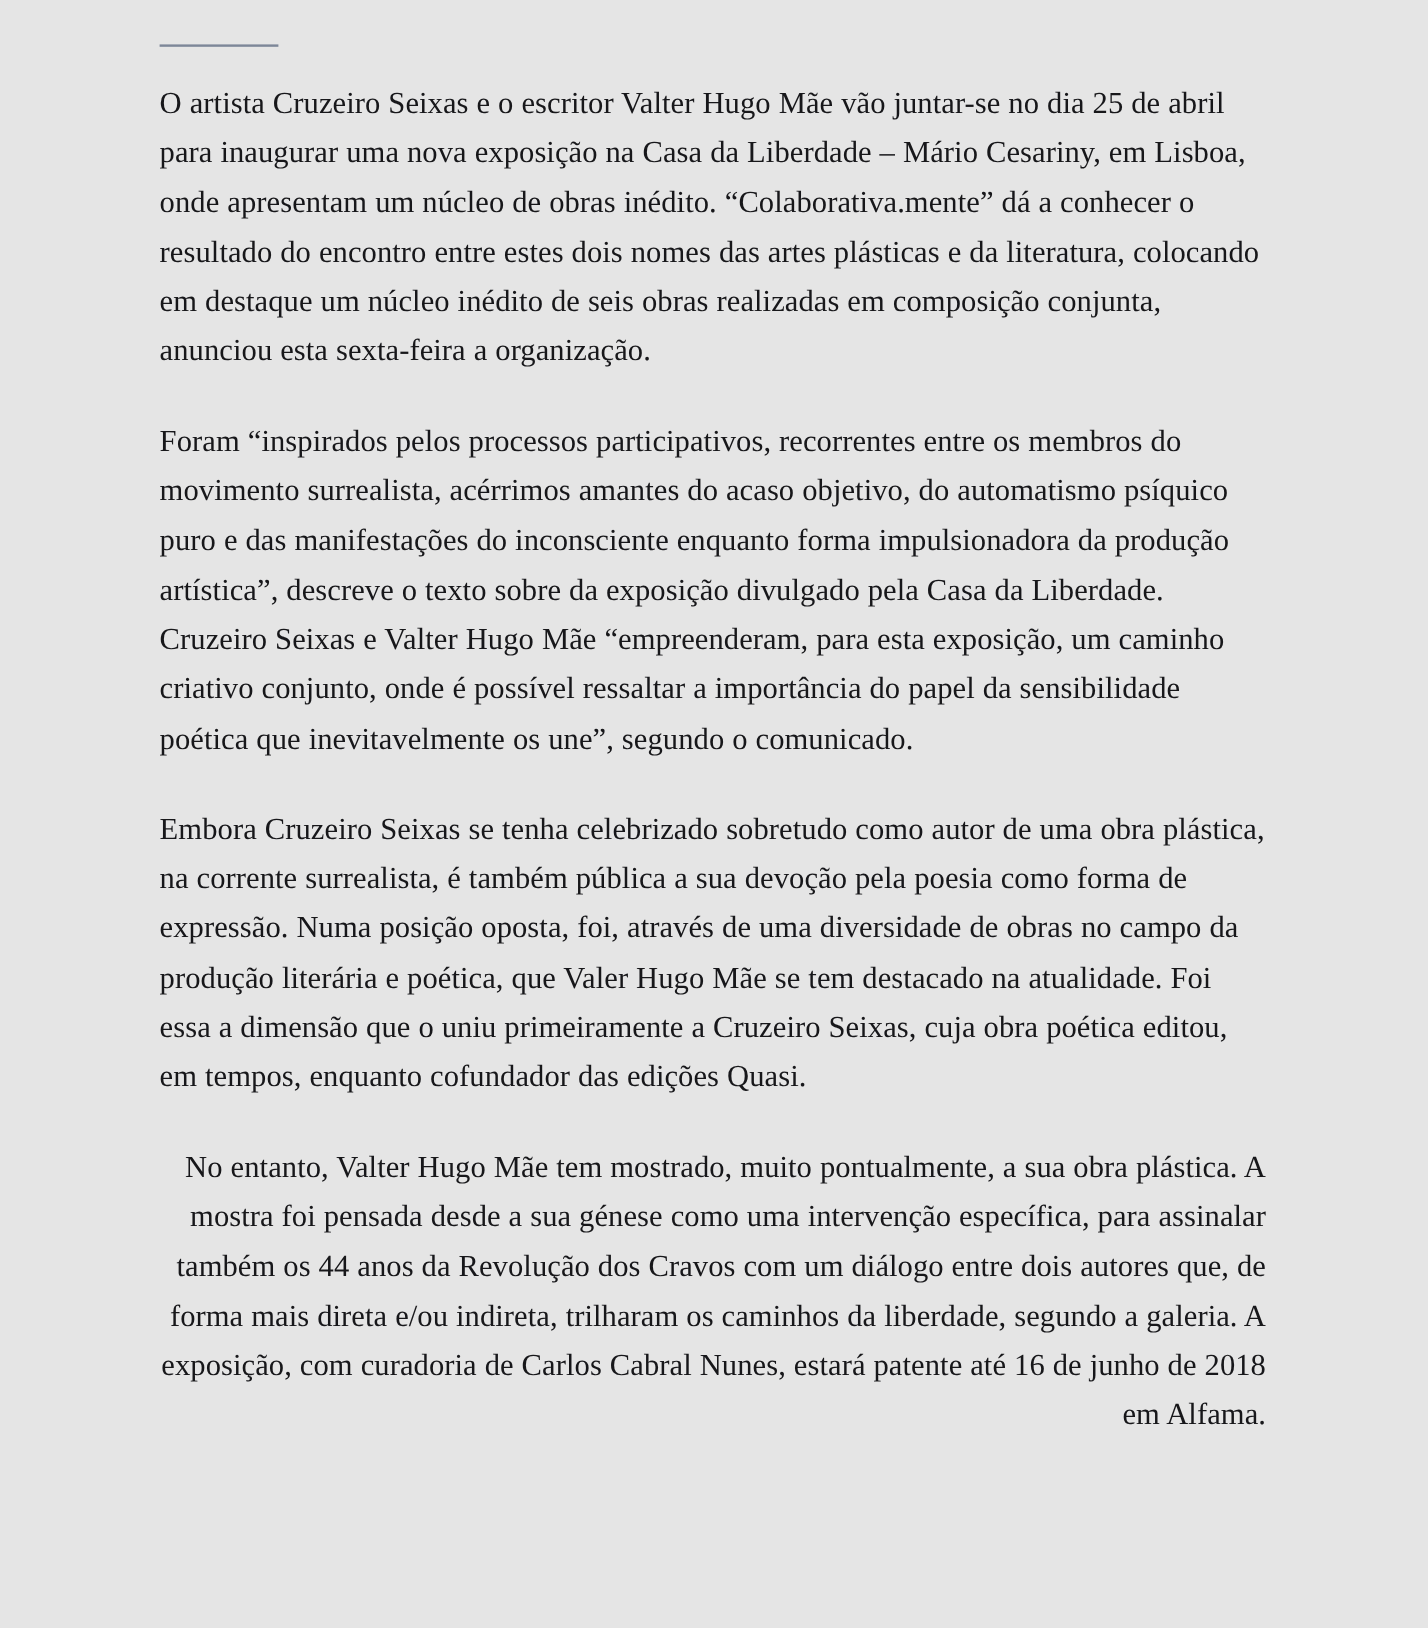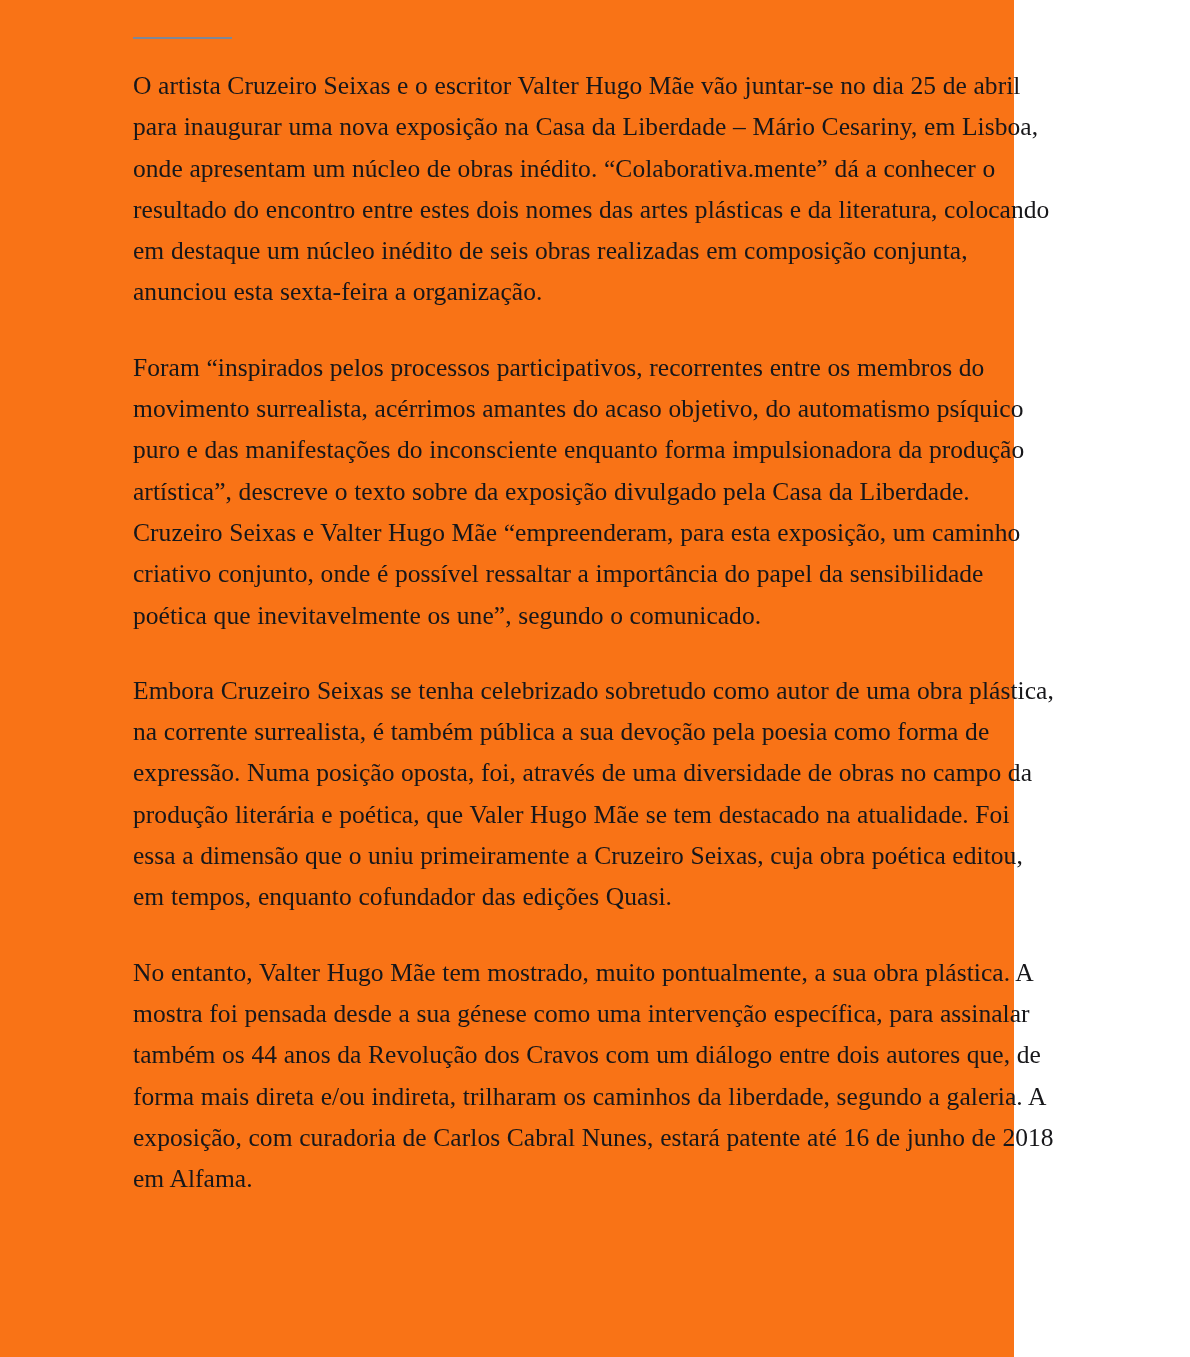--- a/index.html
+++ b/index.html
@@ -10,23 +10,23 @@
   }
   body {
     width: 1190px;
     min-height: 1357px;
     font-family: "Liberation Serif", "DejaVu Serif", serif;
     -webkit-font-smoothing: antialiased;
   }
 
   .page {
     position: relative;
-    width: 1014px;
+    width: 1190px;
     min-height: 1357px;
-    background: #f97316;
+    background: #e5e5e5;
     box-sizing: border-box;
   }
 
   .article-body {
     position: absolute;
     left: 133px;
     top: 0;
     width: 922px;
   }
 
@@ -50,20 +50,21 @@
     line-height: 1.62;
     color: #17171a;
     letter-spacing: 0.05px;
     word-spacing: 0.2px;
     text-align: left;
     font-weight: 400;
   }
 
   p.para:last-child {
     margin-bottom: 0;
+    text-align: right;
   }
 </style>
 </head>
 <body>
 
 <div class="page">
   <article class="article-body">
 
     <hr class="top-rule">
 

